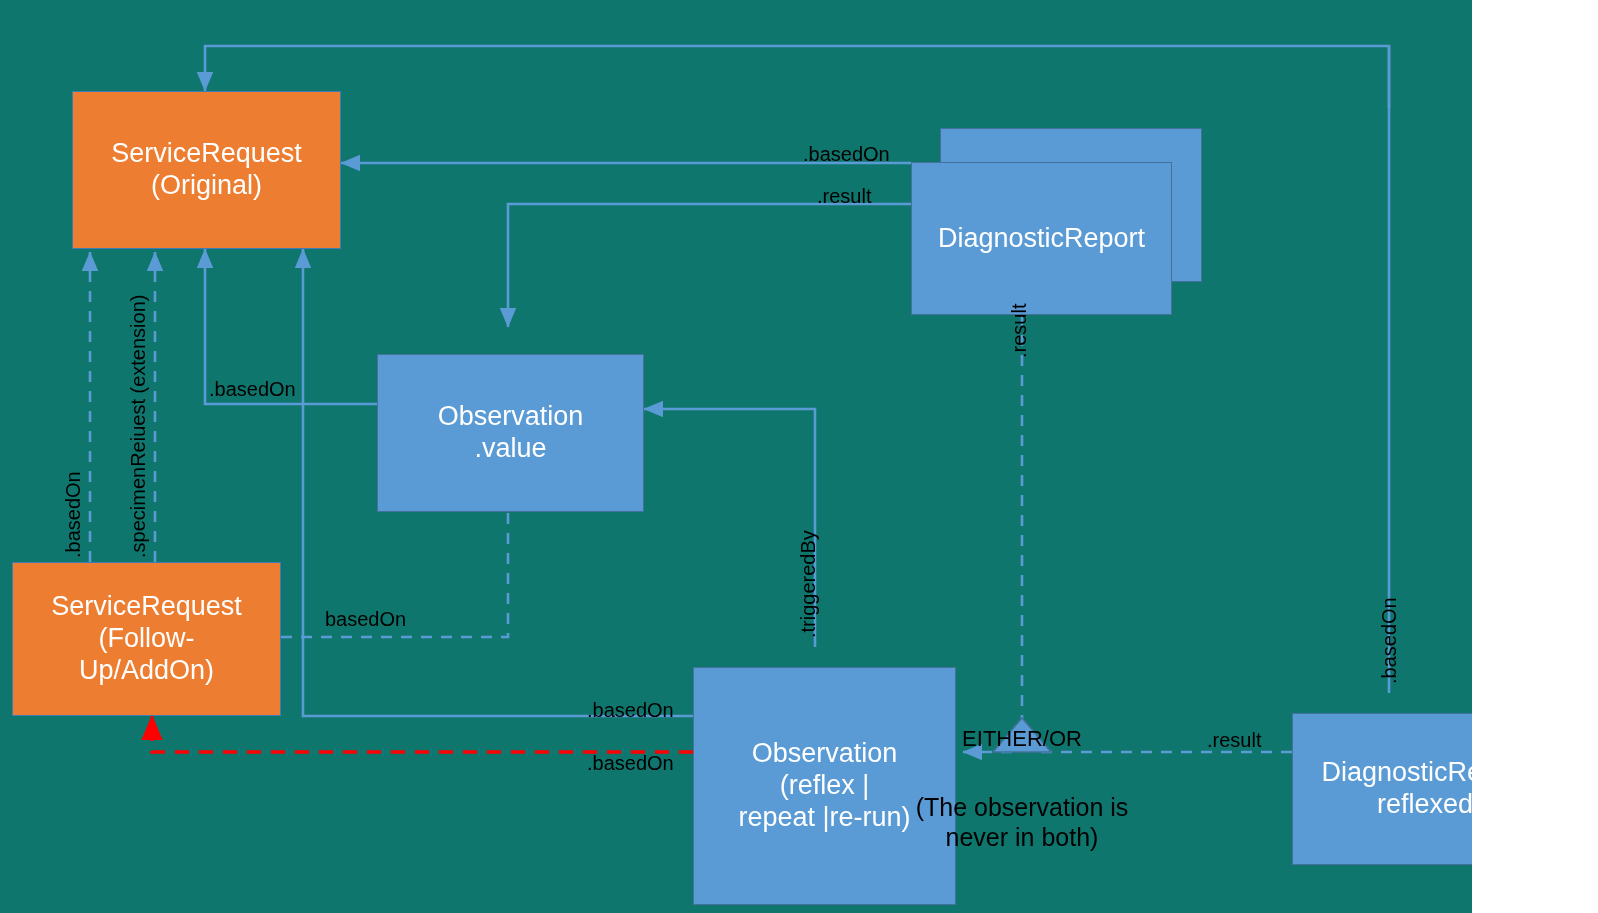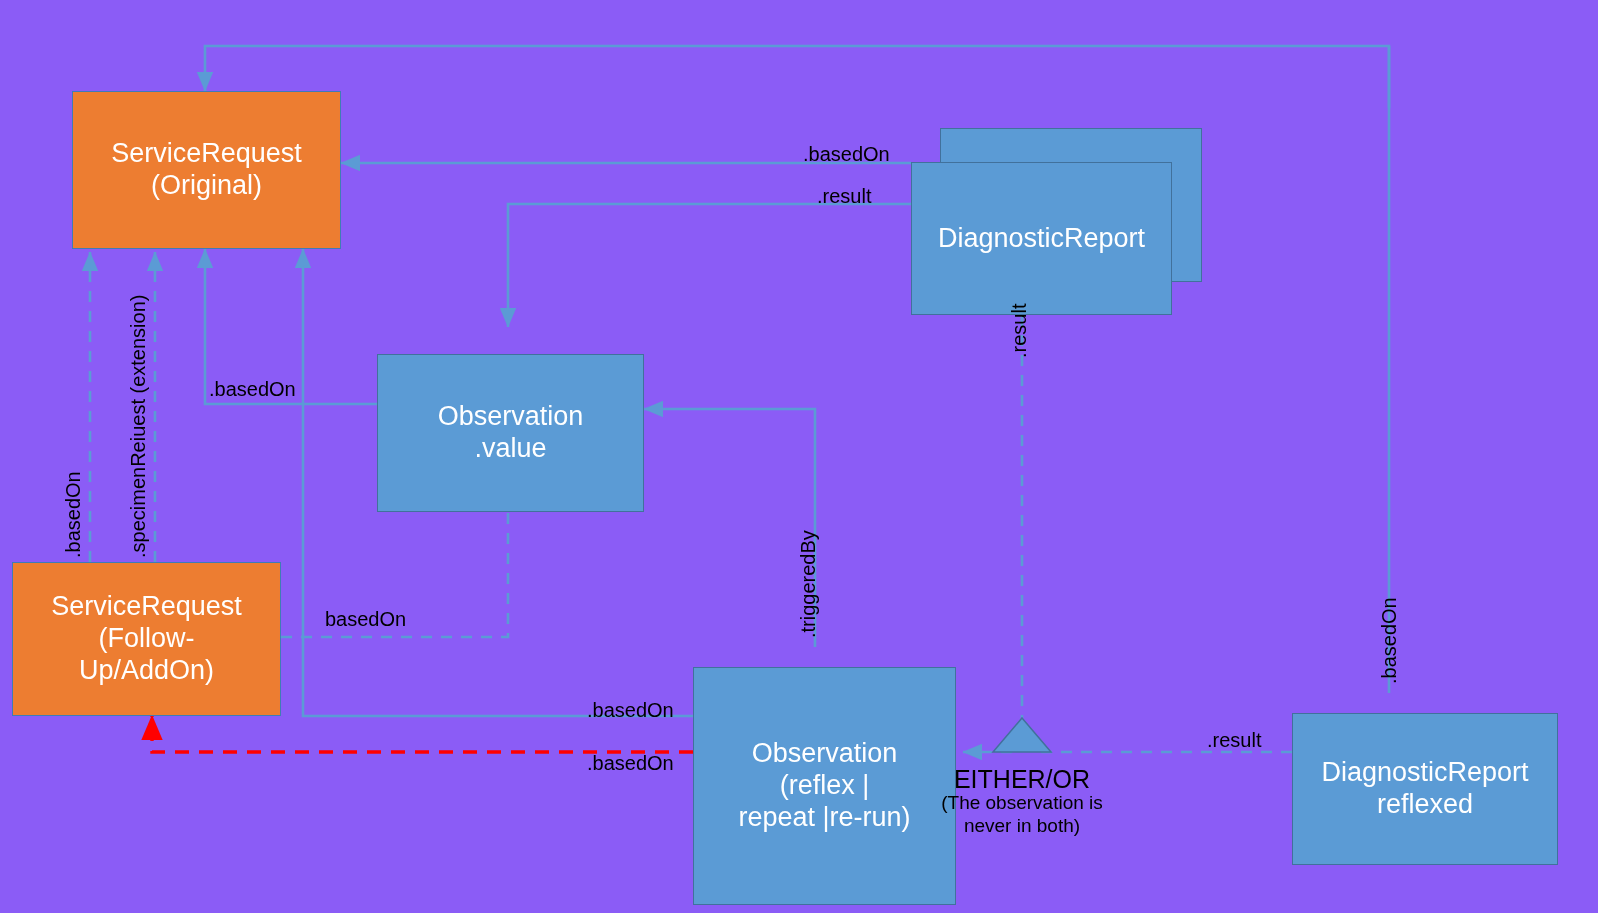--- a/index.html
+++ b/index.html
@@ -5,23 +5,23 @@
   html, body {
     margin: 0;
     padding: 0;
     background: #ffffff;
   }
   body {
     font-family: "Liberation Sans", sans-serif;
   }
   #canvas {
     position: relative;
-    width: 1598px;
+    width: 1472px;
     height: 913px;
-    background: #8b5cf6;
+    background: #0f766e;
     overflow: hidden;
   }
   svg.edges {
     position: absolute;
     left: 0;
     top: 0;
     width: 1598px;
     height: 913px;
     pointer-events: none;
   }
@@ -178,18 +178,18 @@
   <div class="elabel vert" style="left:62px; top:558px; font-size:20px;">.basedOn</div>
 
   <div class="elabel vert" style="left:127px; top:558px; font-size:20px;">.specimenReiuest (extension)</div>
 
   <div class="elabel vert" style="left:1008px; top:358px; font-size:20px;">.result</div>
 
   <div class="elabel vert" style="left:797px; top:638px; font-size:20px;">.triggeredBy</div>
 
   <div class="elabel vert" style="left:1378px; top:684px; font-size:20px;">.basedOn</div>
 
-  <div class="note" style="left:902px; top:764px; width:240px; font-size:25px;">EITHER/OR</div>
+  <div class="note" style="left:902px; top:726px; width:240px; font-size:22px;">EITHER/OR</div>
 
-  <div class="note" style="left:902px; top:792px; width:240px; font-size:19px; white-space:pre-line;">(The observation is
+  <div class="note" style="left:902px; top:792px; width:240px; font-size:25px; white-space:pre-line;">(The observation is
 never in both)</div>
 
 </div>
 
 </body></html>

